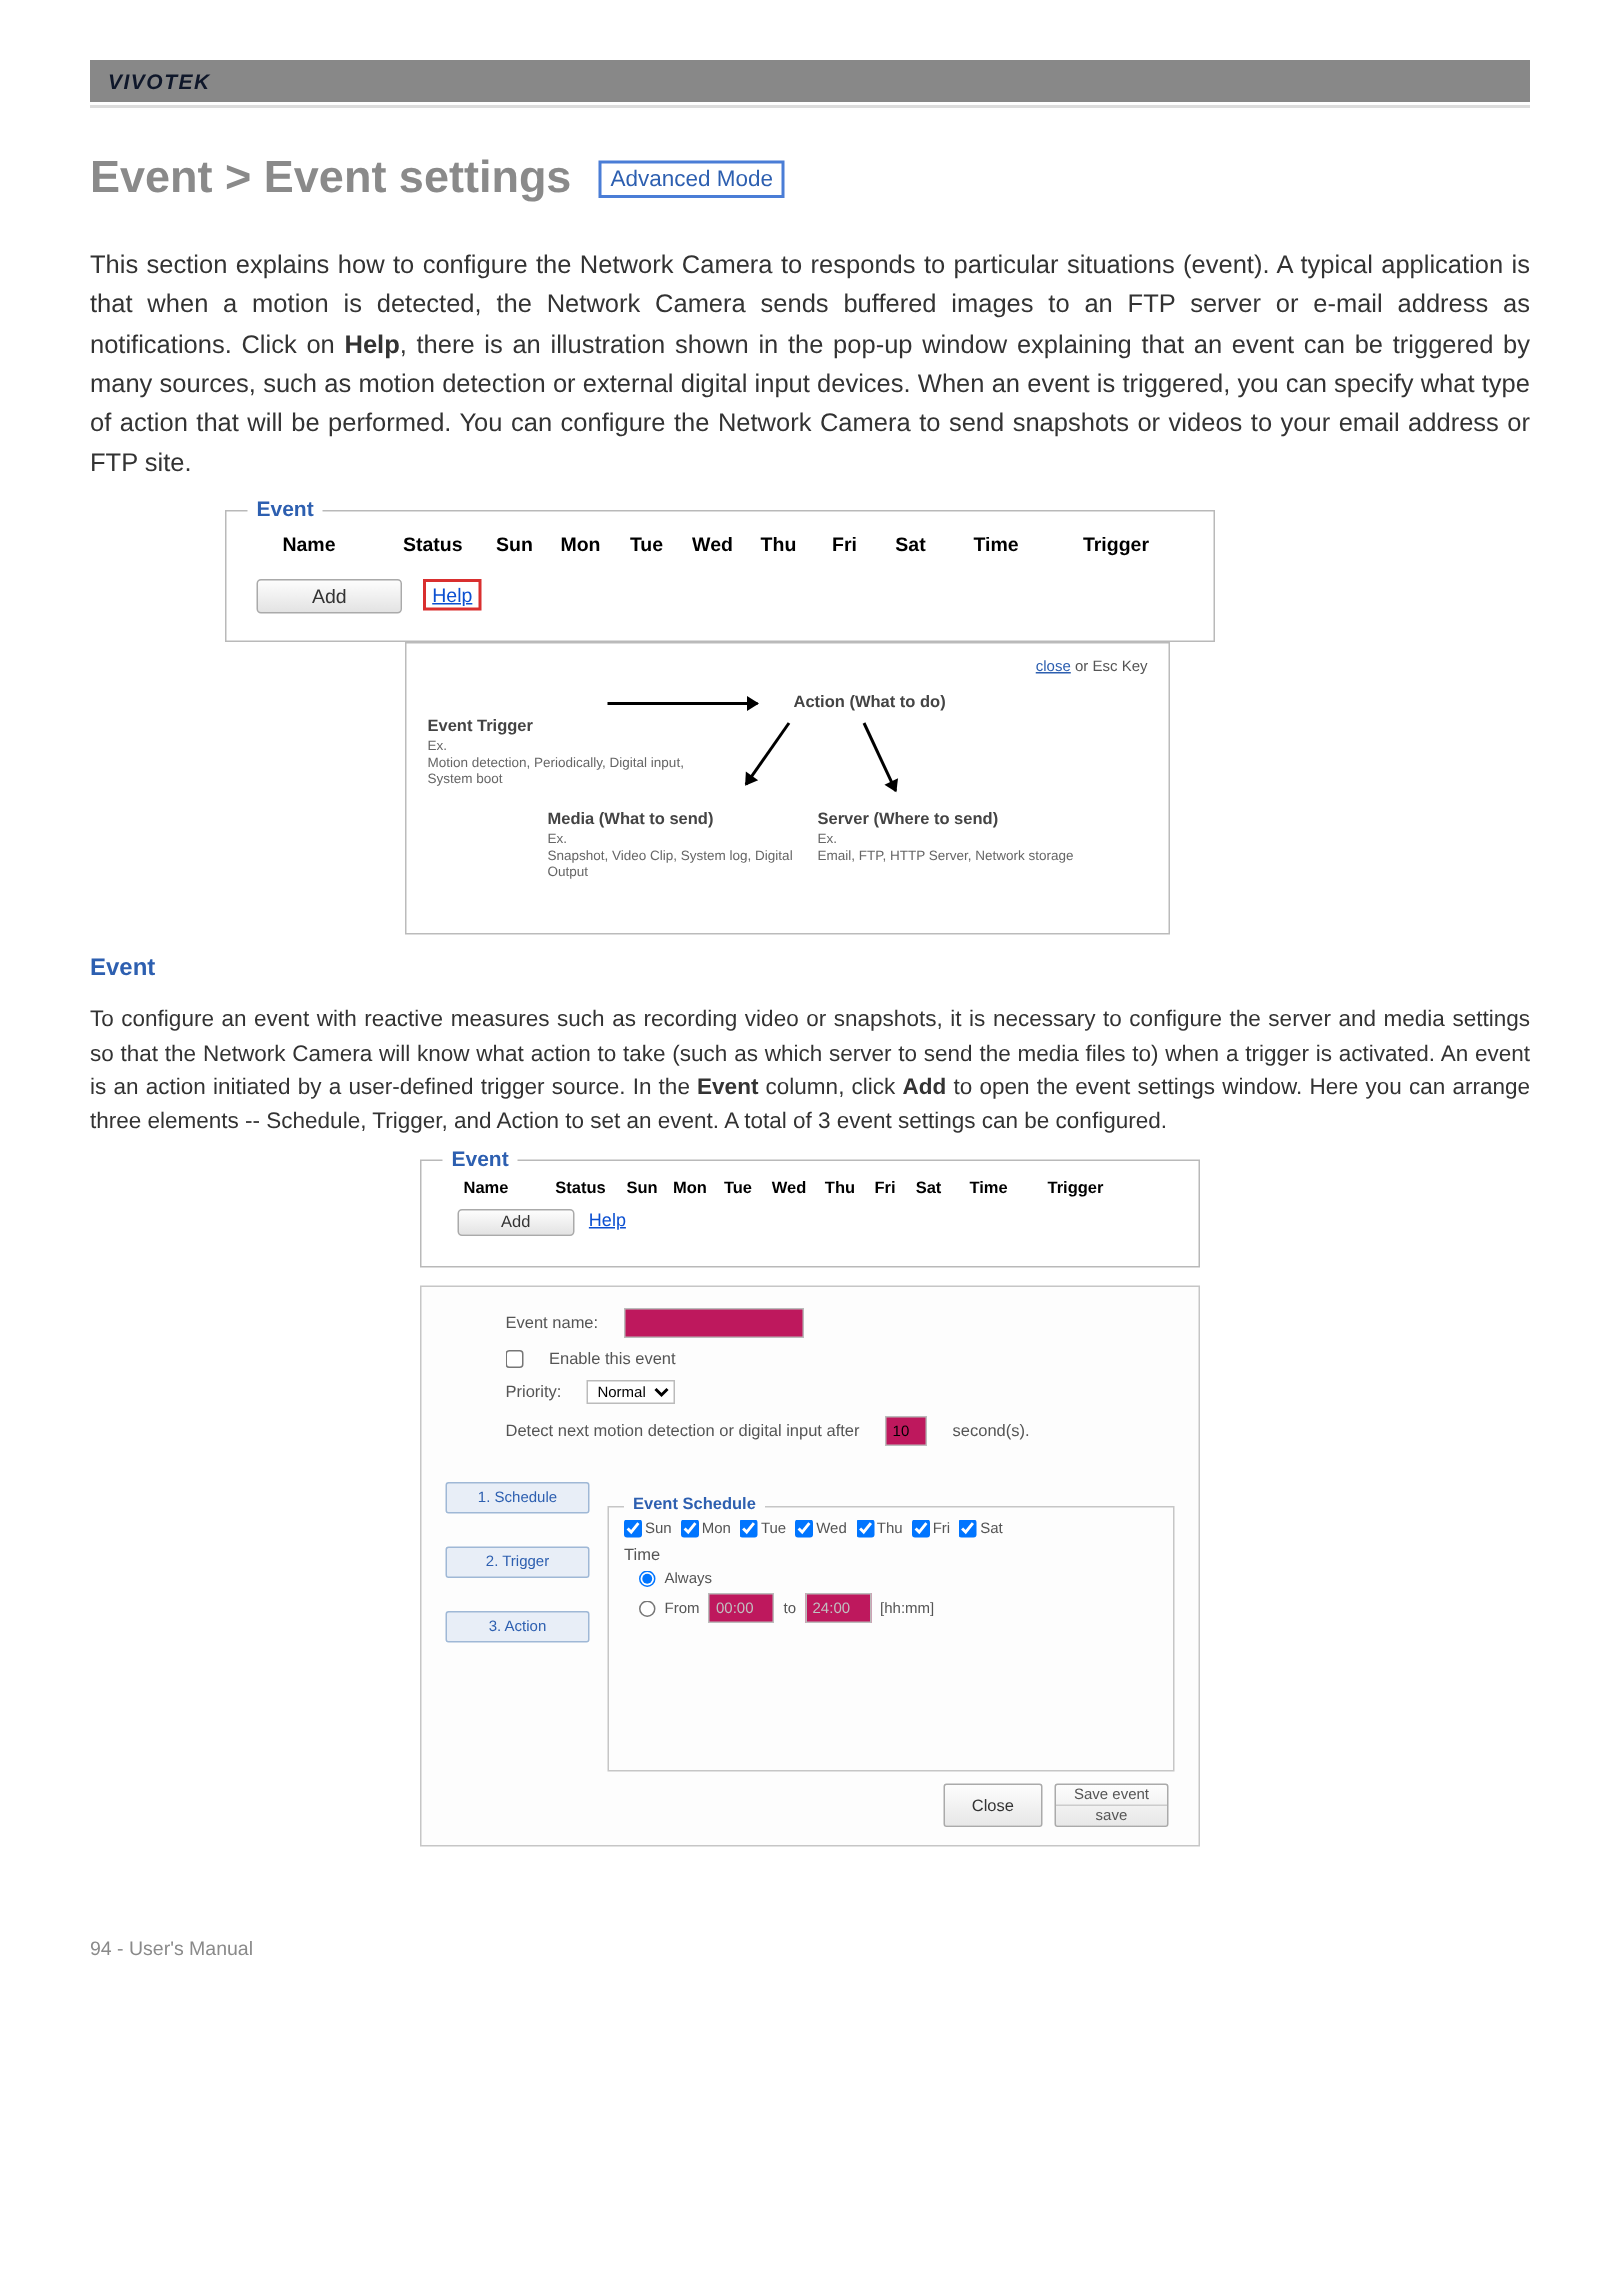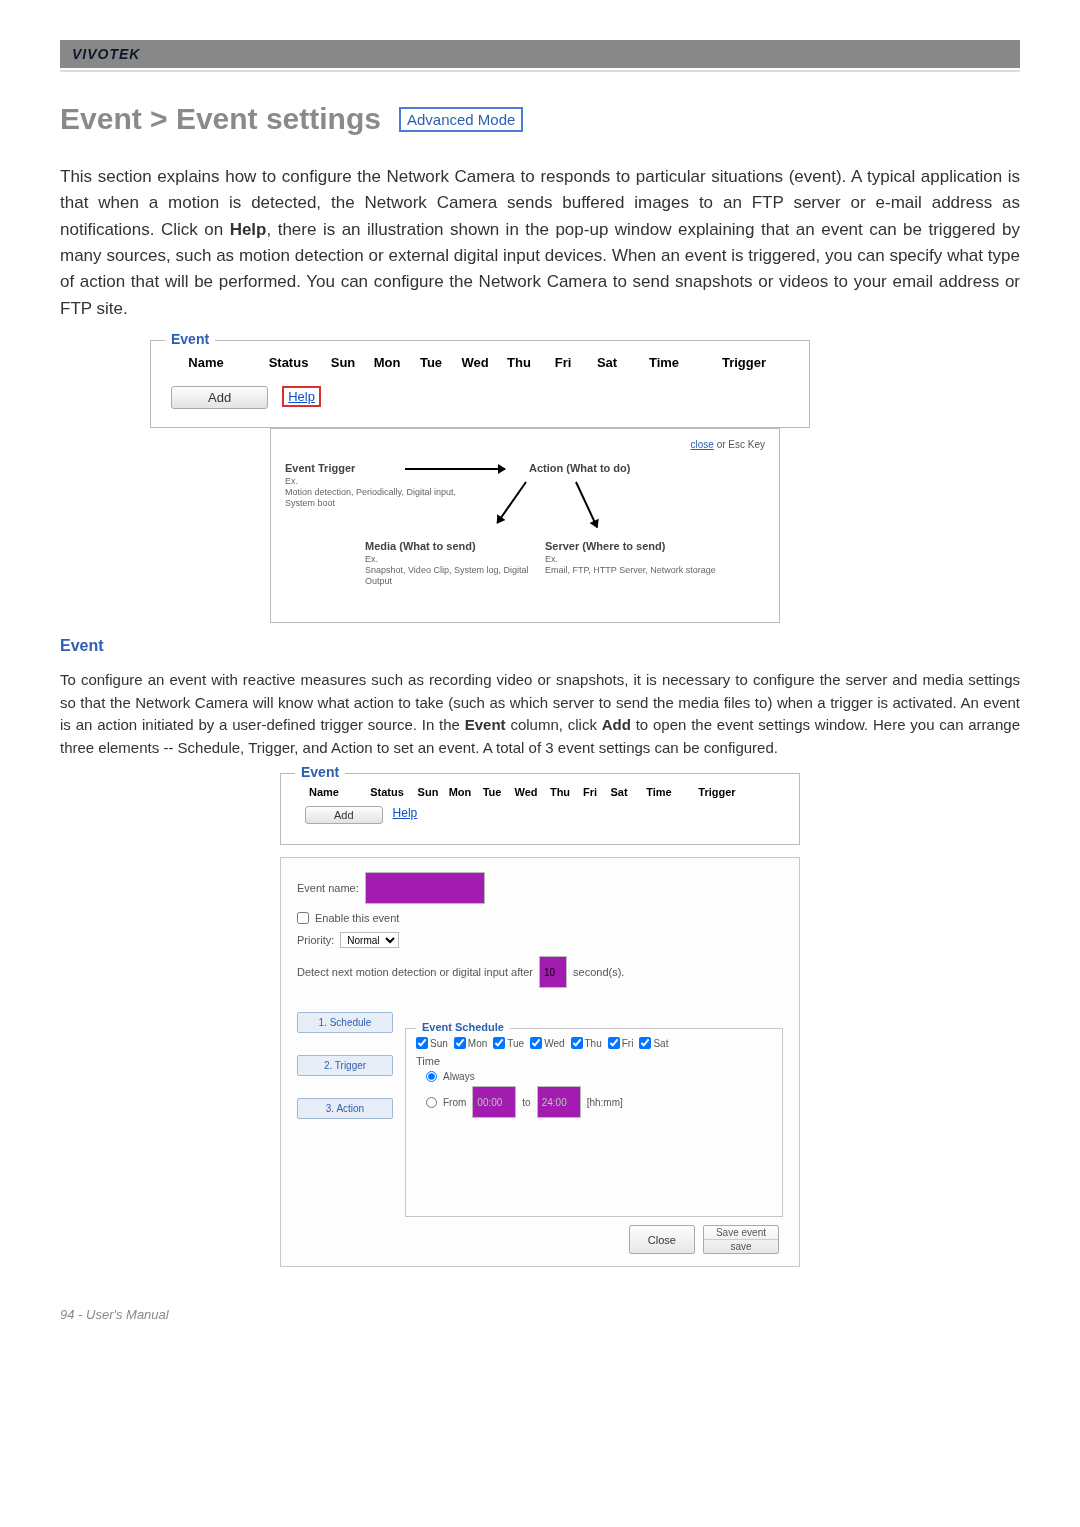--- a/index.html
+++ b/index.html
@@ -130,21 +130,21 @@
     margin-bottom: 12px;
   }
   .popup .close-row .u { text-decoration: underline; color: #2d5fb0; cursor:pointer;}
   .diagram {
     position: relative;
     height: 140px;
   }
   .d-title { font-weight: bold; font-size: 11px; margin-bottom: 2px;}
   .d-sub { font-size: 9px; color: #666; line-height: 1.2;}
   .d-node { position: absolute; width: 190px; }
-  .node-trigger { top: 0; left: 0; }
+  .node-trigger { top: 16px; left: 0; }
   .node-action  { top: 0; left: 244px; }
   .node-media   { top: 78px; left: 80px; }
   .node-server  { top: 78px; left: 260px; width: 200px;}
   .arrow-h {
     position: absolute;
     top: 6px; left: 120px; width: 100px; height: 2px;
     background: #000;
   }
   .arrow-h::after {
     content: "";
@@ -198,25 +198,25 @@
 
   .settings-panel {
     width: 520px;
     margin: 6px auto 0 auto;
     border: 1px solid #c6c6c6;
     background: #fdfdfd;
     padding: 14px 16px 10px 16px;
     font-size: 11px;
     color: #555;
   }
-  .sp-row { display:flex; align-items:center; gap:6px; margin-bottom:8px; }
+  .sp-row { display:flex; align-items:center; gap:17px; margin-bottom:8px;margin-left:40px; }
   .sp-row label { font-size: 11px; }
   .sp-input {
-    border: 1px solid #bbb; background:#a21caf;
-    height: 32px; padding: 0 4px; font-size: 10px;
+    border: 1px solid #bbb; background:#be185d;
+    height: 20px; padding: 0 4px; font-size: 10px;
   }
   .sp-select {
     border: 1px solid #bbb; background:#fff;
     height: 16px; font-size: 10px; padding: 0 2px;
   }
   .sp-check { width:12px; height:12px; }
   .sp-nested {
     display: flex; align-items: flex-start; gap: 12px;
   }
   .step-col {
@@ -255,23 +255,22 @@
   .flat-btn {
     background: linear-gradient(#fdfdfd,#e7e7e7);
     border:1px solid #aaa; border-radius:2px;
     font-size:11px; padding:3px 18px; color:#333;
   }
   .save-stack { display:flex; flex-direction:column; border:1px solid #aaa; border-radius:2px; background:linear-gradient(#fdfdfd,#e7e7e7);}
   .save-stack div { font-size:10px; padding:1px 12px; text-align:center;}
   .save-stack div:first-child { border-bottom:1px solid #ccc; }
 
   .footer {
-    margin-top: 40px;
+    margin-top: 60px;
     color: #8a8a8a;
-    font-style: italic;
     font-size: 13px;
   }
 </style>
 </head>
 <body>
 
 <div class="page">
   <div class="header-bar">
     <span class="header-brand">VIVOTEK</span>
   </div>

